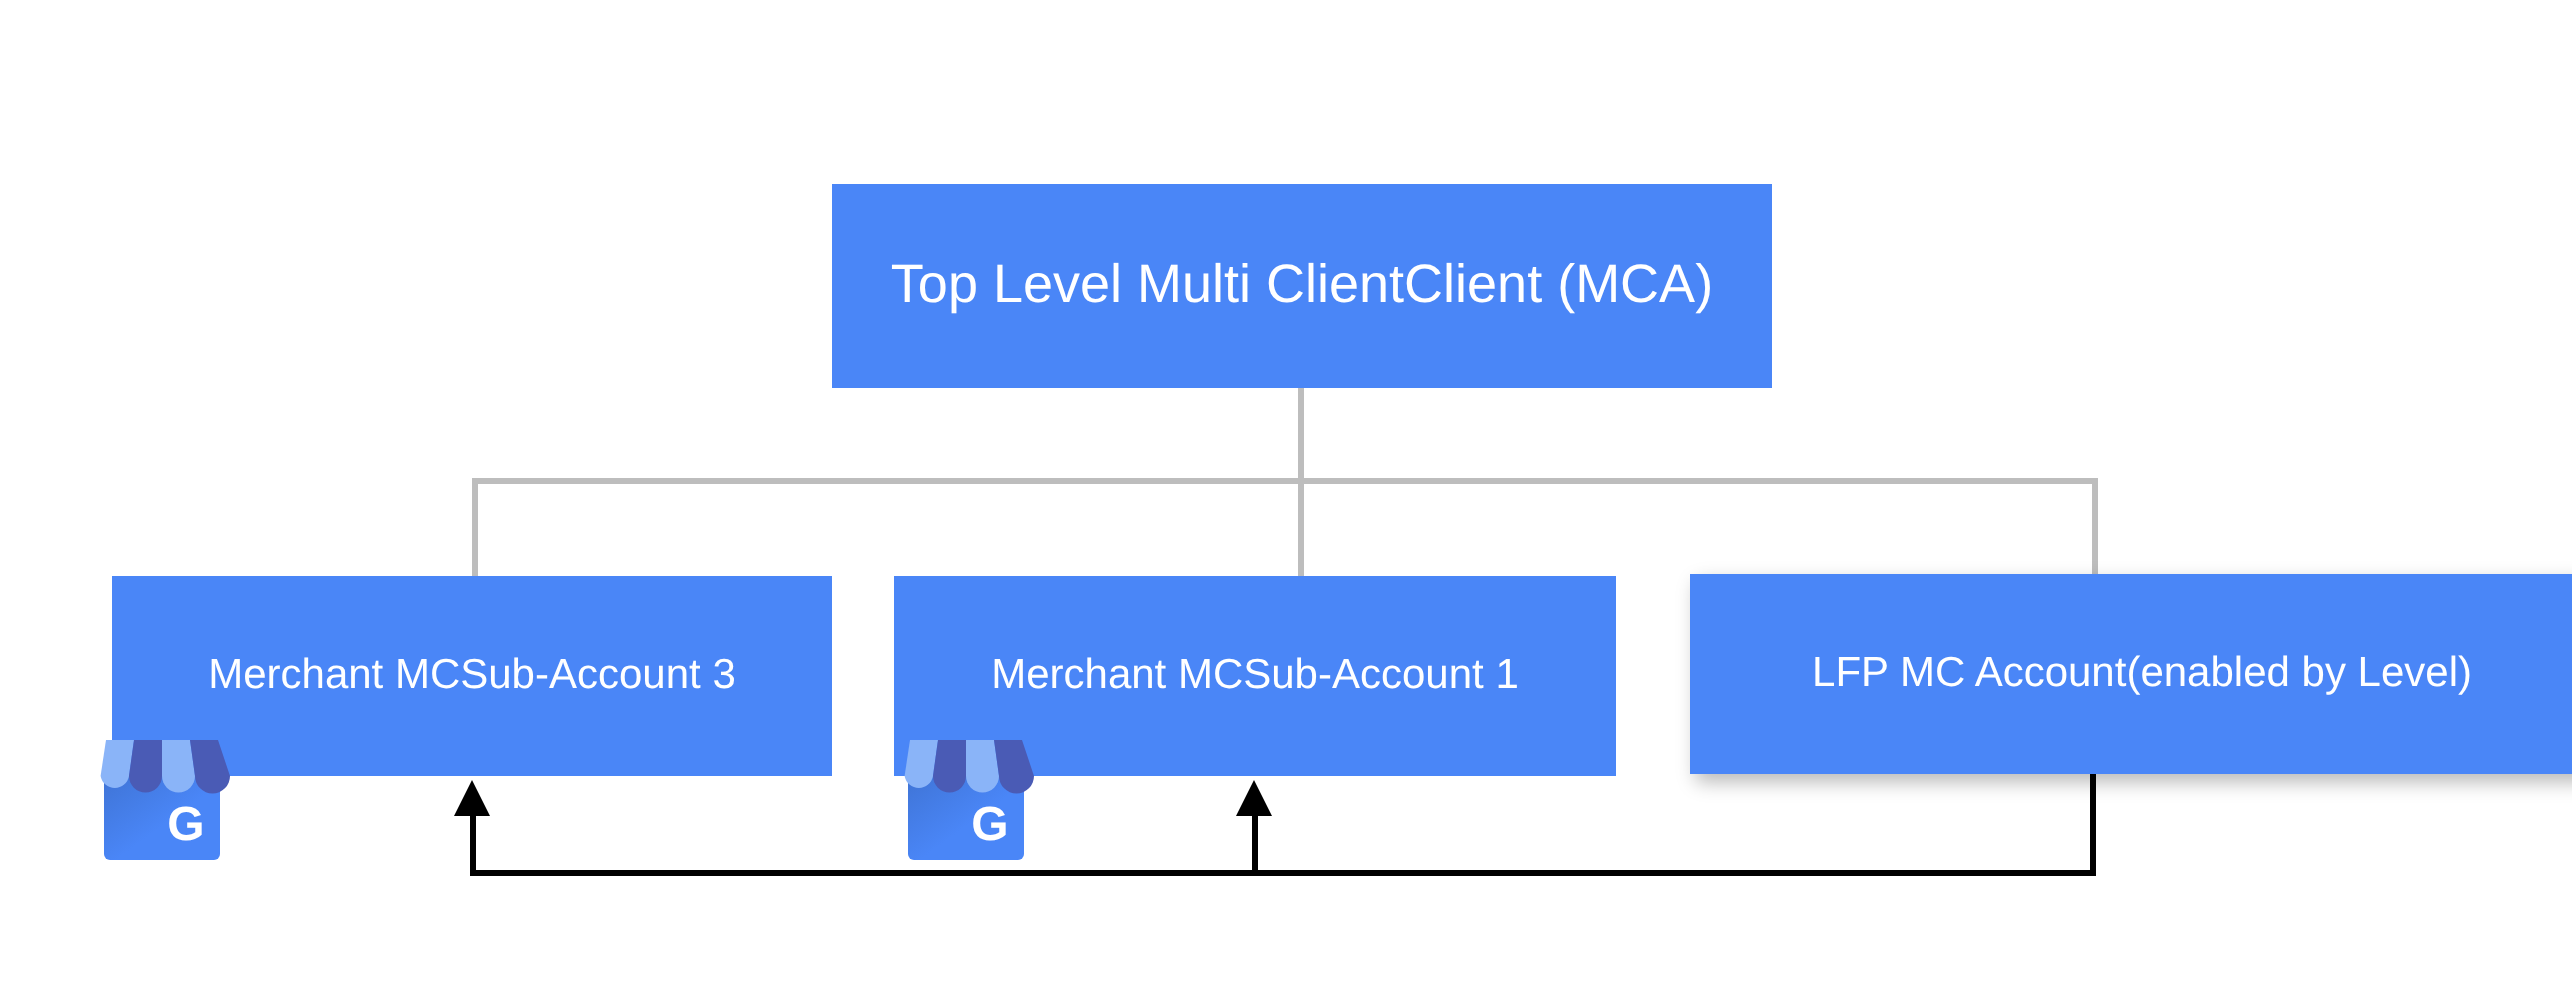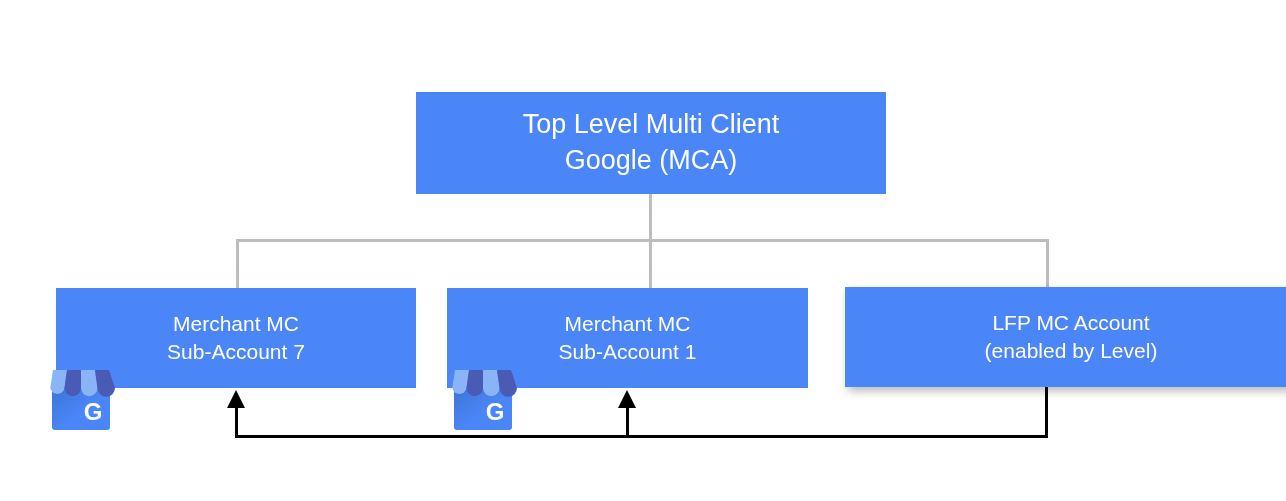--- a/index.html
+++ b/index.html
@@ -17,21 +17,21 @@
     background: #ffffff;
     overflow: hidden;
   }
 
   
   .node-box {
     position: absolute;
     background: #4a86f7;
     color: #ffffff;
     display: flex;
-    flex-direction: column;
+    flex-direction: row;
     align-items: center;
     justify-content: center;
     text-align: center;
     line-height: 1.32;
     box-sizing: border-box;
     z-index: 4;
   }
   .node-box .line {
     display: block;
     white-space: nowrap;
@@ -128,26 +128,26 @@
 
   <div class="flow" id="flow-riser-r"></div>
   <div class="flow" id="flow-bus"></div>
   <div class="flow" id="flow-riser-1"></div>
   <div class="flow" id="flow-riser-2"></div>
   <div class="arrowhead" id="arrow-1"></div>
   <div class="arrowhead" id="arrow-2"></div>
 
   <div class="node-box" id="node-mca">
     <span class="line">Top Level Multi Client</span>
-    <span class="line">Google (MCA)</span>
+    <span class="line">Client (MCA)</span>
   </div>
 
   <div class="node-box" id="node-sub1">
     <span class="line">Merchant MC</span>
-    <span class="line">Sub-Account 7</span>
+    <span class="line">Sub-Account 3</span>
   </div>
 
   <div class="node-box" id="node-sub2">
     <span class="line">Merchant MC</span>
     <span class="line">Sub-Account 1</span>
   </div>
 
   <div class="node-box" id="node-lfp">
     <span class="line">LFP MC Account</span>
     <span class="line">(enabled by Level)</span>

